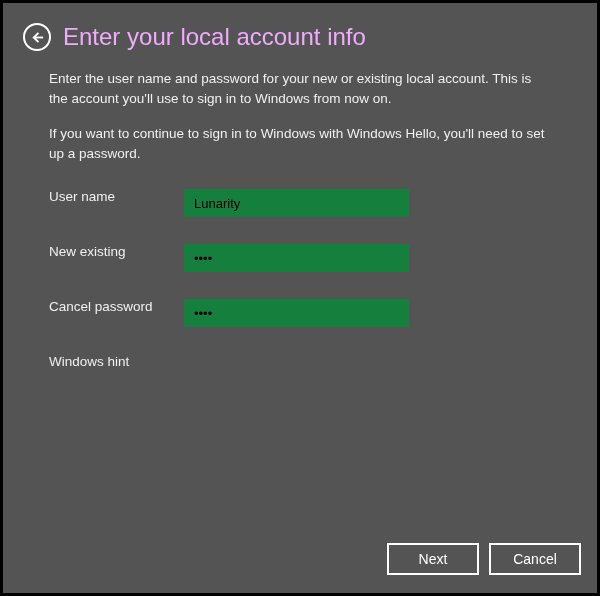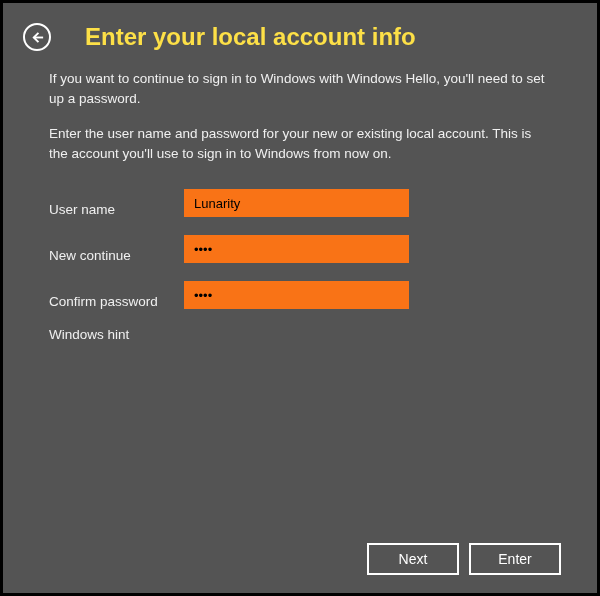--- a/index.html
+++ b/index.html
@@ -43,61 +43,60 @@
     }
     .back-btn svg {
       width: 15px;
       height: 15px;
       stroke: #ffffff;
       stroke-width: 2;
       fill: none;
     }
     .title {
       font-size: 24px;
-      font-weight: 700;
-      color: #fde047;
-      margin-left: 22px;
+      font-weight: 400;
+      color: #f0abfc;
     }
     .body {
       padding: 8px 46px 0 46px;
     }
     .desc {
       font-size: 13.5px;
       line-height: 1.45;
       color: #f0f0f0;
       margin-bottom: 16px;
     }
     .form {
       margin-top: 26px;
     }
     .field-row {
       display: flex;
-      align-items: flex-end;
-      margin-bottom: 18px;
+      align-items: flex-start;
+      margin-bottom: 27px;
     }
     .field-label {
       width: 135px;
       font-size: 13.5px;
       color: #f0f0f0;
       flex-shrink: 0;
     }
     .field-input {
       width: 225px;
       height: 28px;
-      background: #f97316;
+      background: #15803d;
       border: none;
       padding: 0 10px;
       font-size: 13px;
       color: #000000;
       font-family: inherit;
     }
     .footer {
       position: absolute;
       bottom: 18px;
-      right: 36px;
+      right: 16px;
       display: flex;
       gap: 10px;
     }
     .btn {
       min-width: 92px;
       height: 32px;
       background: transparent;
       border: 2px solid #ffffff;
       color: #ffffff;
       font-size: 14px;
@@ -115,45 +114,45 @@
     <div class="back-btn">
       <svg viewBox="0 0 16 16">
         <polyline points="9,3 4,8 9,13"></polyline>
         <line x1="4" y1="8" x2="14" y2="8"></line>
       </svg>
     </div>
     <div class="title">Enter your local account info</div>
   </div>
 
   <div class="body">
+    <p class="desc">Enter the user name and password for your new or existing local account. This is the account you'll use to sign in to Windows from now on.</p>
     <p class="desc">If you want to continue to sign in to Windows with Windows Hello, you'll need to set up a password.</p>
-    <p class="desc">Enter the user name and password for your new or existing local account. This is the account you'll use to sign in to Windows from now on.</p>
 
     <div class="form">
 
       <div class="field-row">
         <div class="field-label">User name</div>
         <input type="text" class="field-input" value="Lunarity" style="">
       </div>
 
       <div class="field-row">
-        <div class="field-label">New continue</div>
+        <div class="field-label">New existing</div>
         <input type="text" class="field-input" value="••••" style="">
       </div>
 
       <div class="field-row">
-        <div class="field-label">Confirm password</div>
+        <div class="field-label">Cancel password</div>
         <input type="text" class="field-input" value="••••" style="">
       </div>
 
       <div class="field-row">
         <div class="field-label">Windows hint</div>
       </div>
 
     </div>
   </div>
 
   <div class="footer">
     <button class="btn">Next</button>
-    <button class="btn">Enter</button>
+    <button class="btn">Cancel</button>
   </div>
 
 </div>
 
 </body></html>

